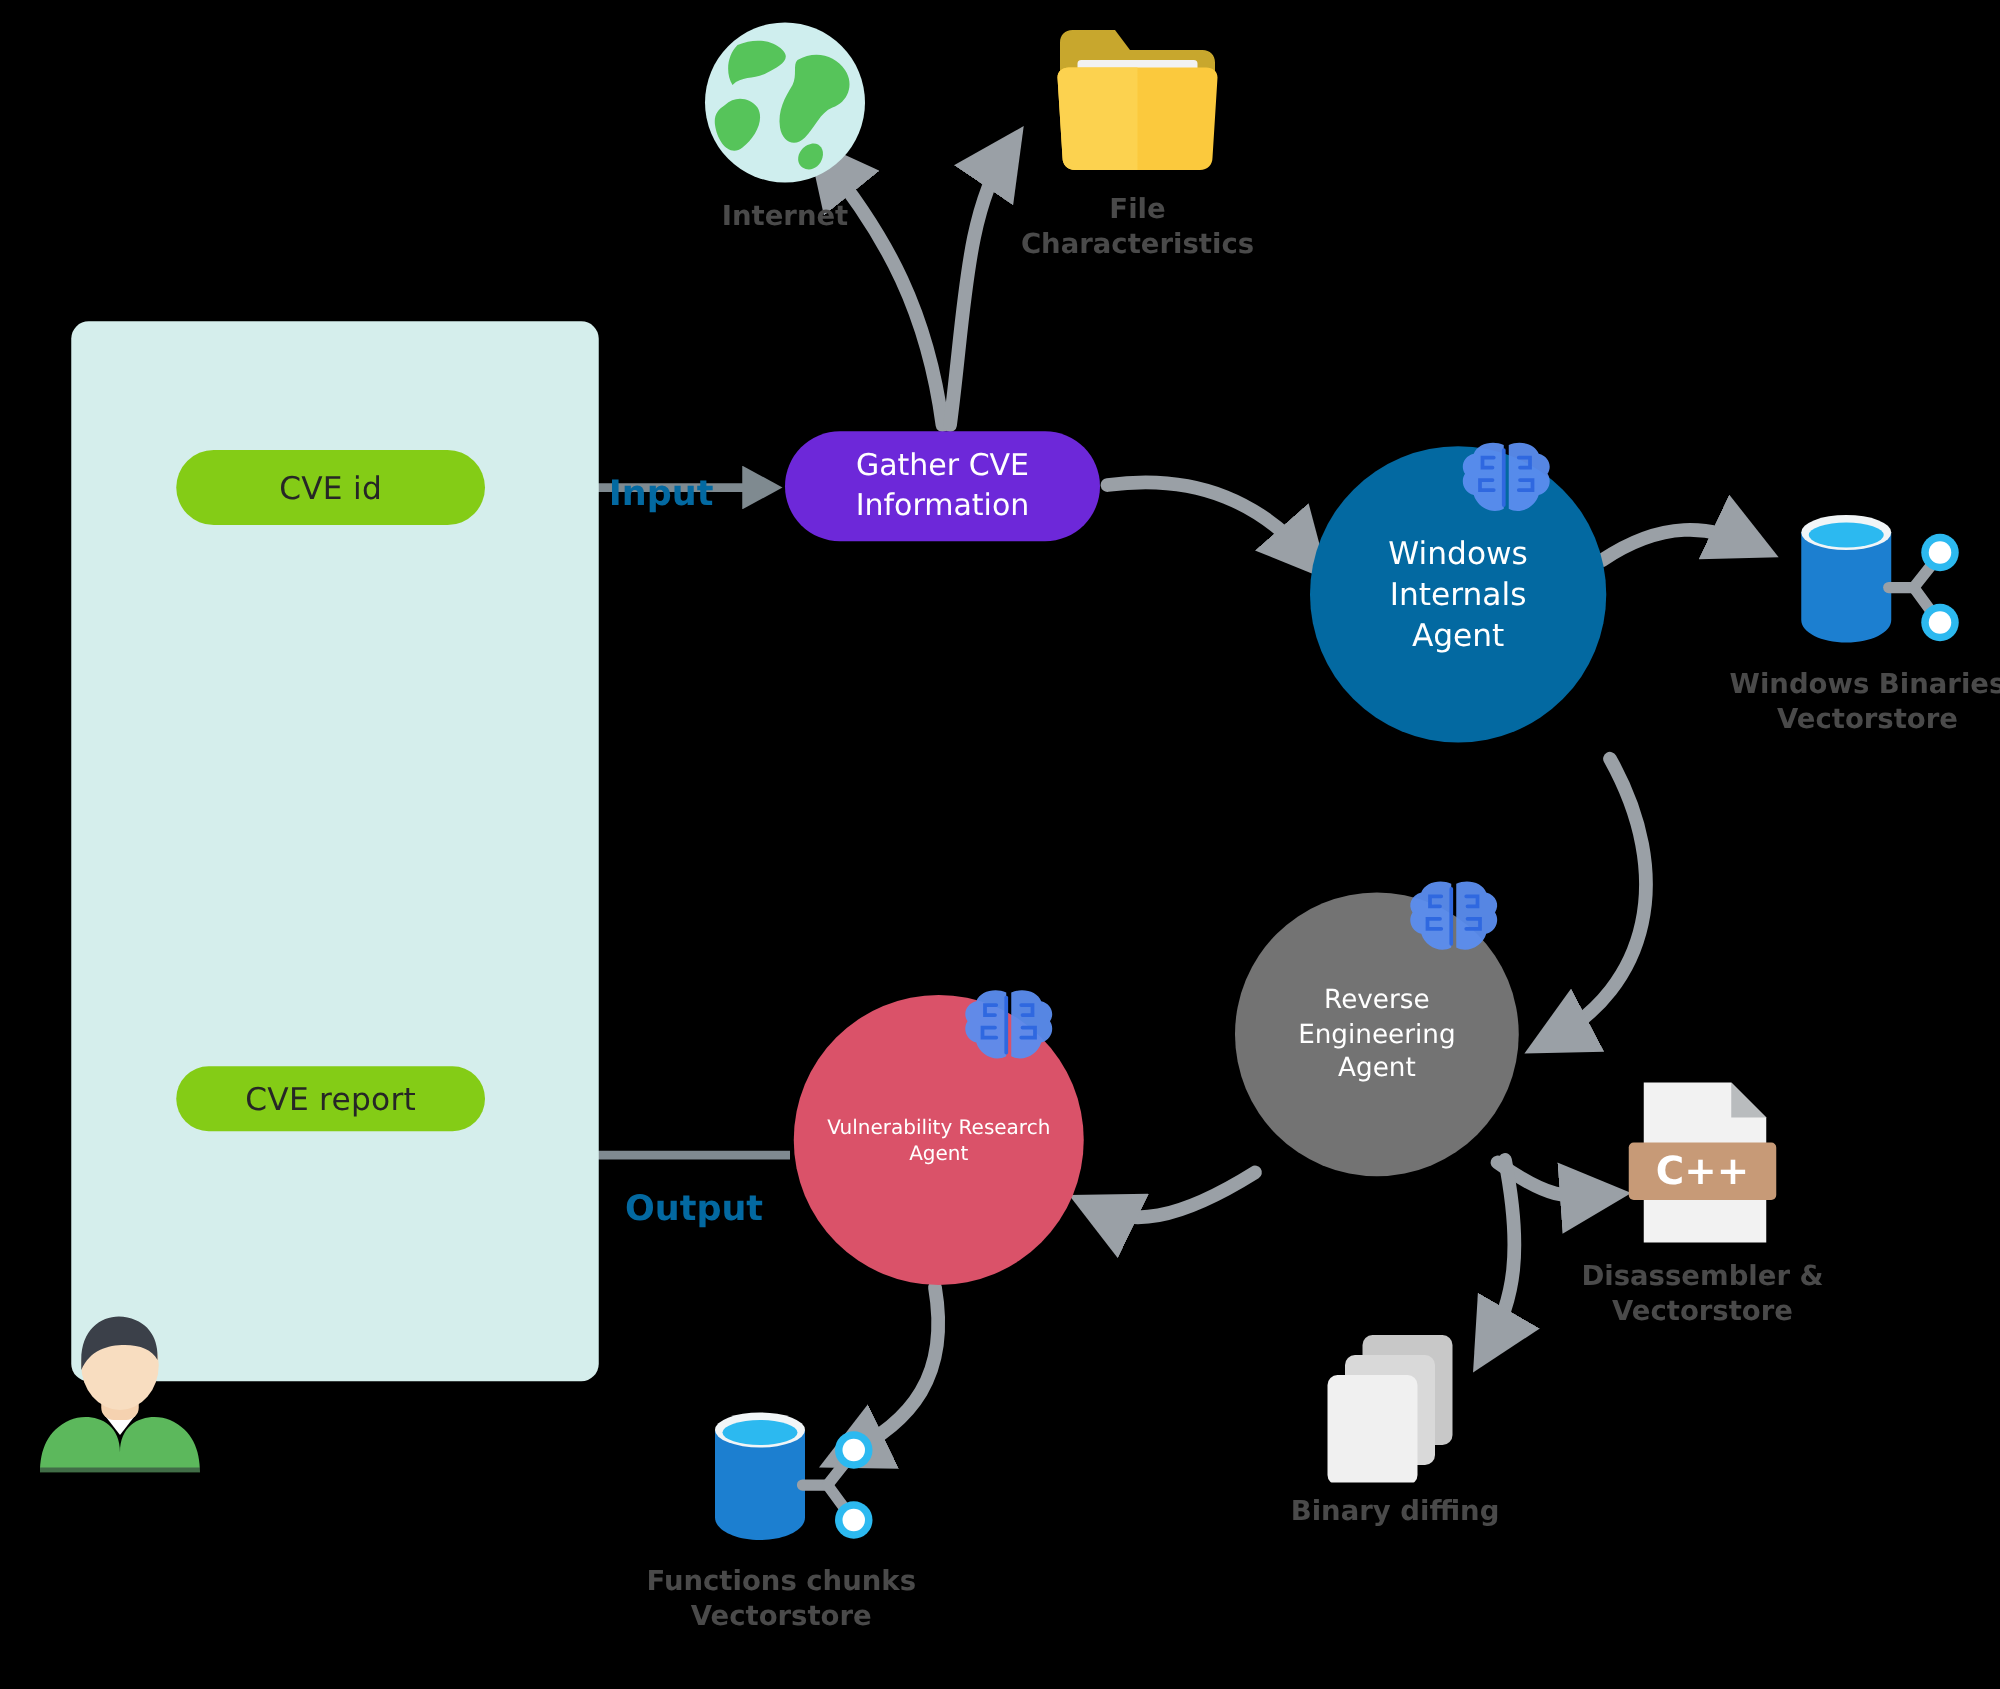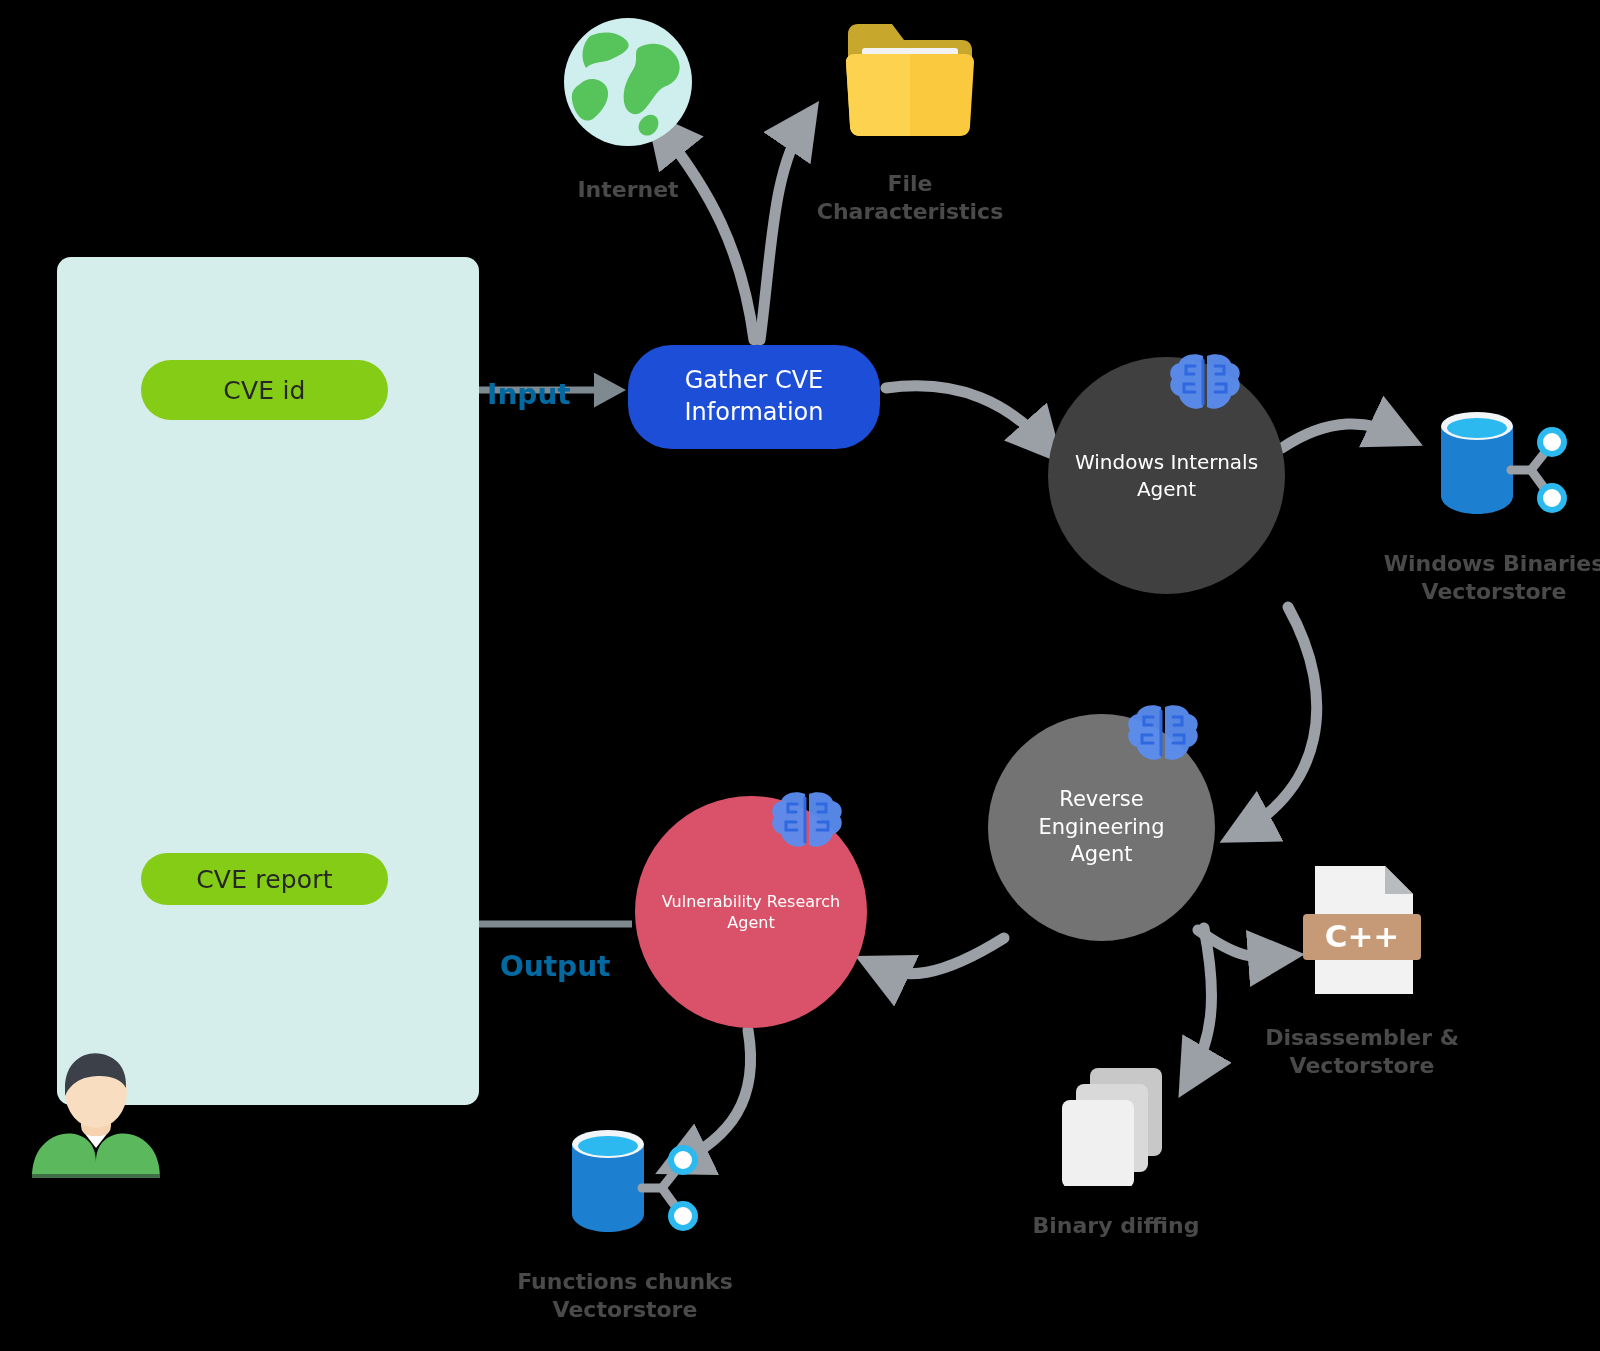--- a/index.html
+++ b/index.html
@@ -11,39 +11,39 @@
   .userpanel{position:absolute;left:57px;top:257px;width:422px;height:848px;
       background:#d5eeec;border-radius:14px;}
   .pill{position:absolute;background:#84cc16;border-radius:40px;
       display:flex;align-items:center;justify-content:center;
       color:#262626;font-size:25px;letter-spacing:.2px;}
   .pill#pill-cveid{left:141px;top:360px;width:247px;height:60px;}
   .pill#pill-cvereport{left:141px;top:853px;width:247px;height:52px;}
 
   .node{position:absolute;display:flex;align-items:center;justify-content:center;
       text-align:center;color:#fff;line-height:1.33;}
-  #node-gather{left:628px;top:345px;width:252px;height:104px;background:#1d4ed8;
+  #node-gather{left:628px;top:345px;width:252px;height:88px;background:#6d28d9;
       border-radius:44px;font-size:24px;}
   .agent{border-radius:50%;}
-  #node-wininternals{left:1048px;top:357px;width:237px;height:237px;background:#404040;font-size:20px;}
+  #node-wininternals{left:1048px;top:357px;width:237px;height:237px;background:#0369a1;font-size:25px;}
   #node-revengg{left:988px;top:714px;width:227px;height:227px;background:#737373;font-size:21px;}
   #node-vulnresearch{left:635px;top:796px;width:232px;height:232px;background:#da5269;font-size:16px;}
   .node .lbl{padding:0 14px;}
 
   .brain{position:absolute;width:74px;height:64px;}
   #brain-win{left:1168px;top:352px;}
   #brain-re{left:1126px;top:703px;}
   #brain-vr{left:770px;top:790px;}
 
   .edgelabel{position:absolute;color:#0369a1;font-size:28px;font-weight:600;}
   #lbl-input{left:487px;top:378px;}
   #lbl-output{left:500px;top:950px;}
 
   .tool{position:absolute;text-align:center;}
-  .tool .cap{color:#4a4a4a;font-size:22px;font-weight:700;line-height:1.25;margin-top:22px;}
+  .tool .cap{color:#4a4a4a;font-size:22px;font-weight:700;line-height:1.25;margin-top:6px;}
 
   #tool-internet{left:538px;top:14px;width:180px;}
   #tool-filechar{left:800px;top:14px;width:220px;}
   #tool-winvec{left:1374px;top:404px;width:240px;}
   #tool-cpp{left:1252px;top:862px;width:220px;}
   #tool-binfiles{left:1016px;top:1062px;width:200px;}
   #tool-funcvec{left:500px;top:1122px;width:250px;}
 
   .avatar{position:absolute;left:26px;top:1044px;width:140px;height:134px;}
 </style>

